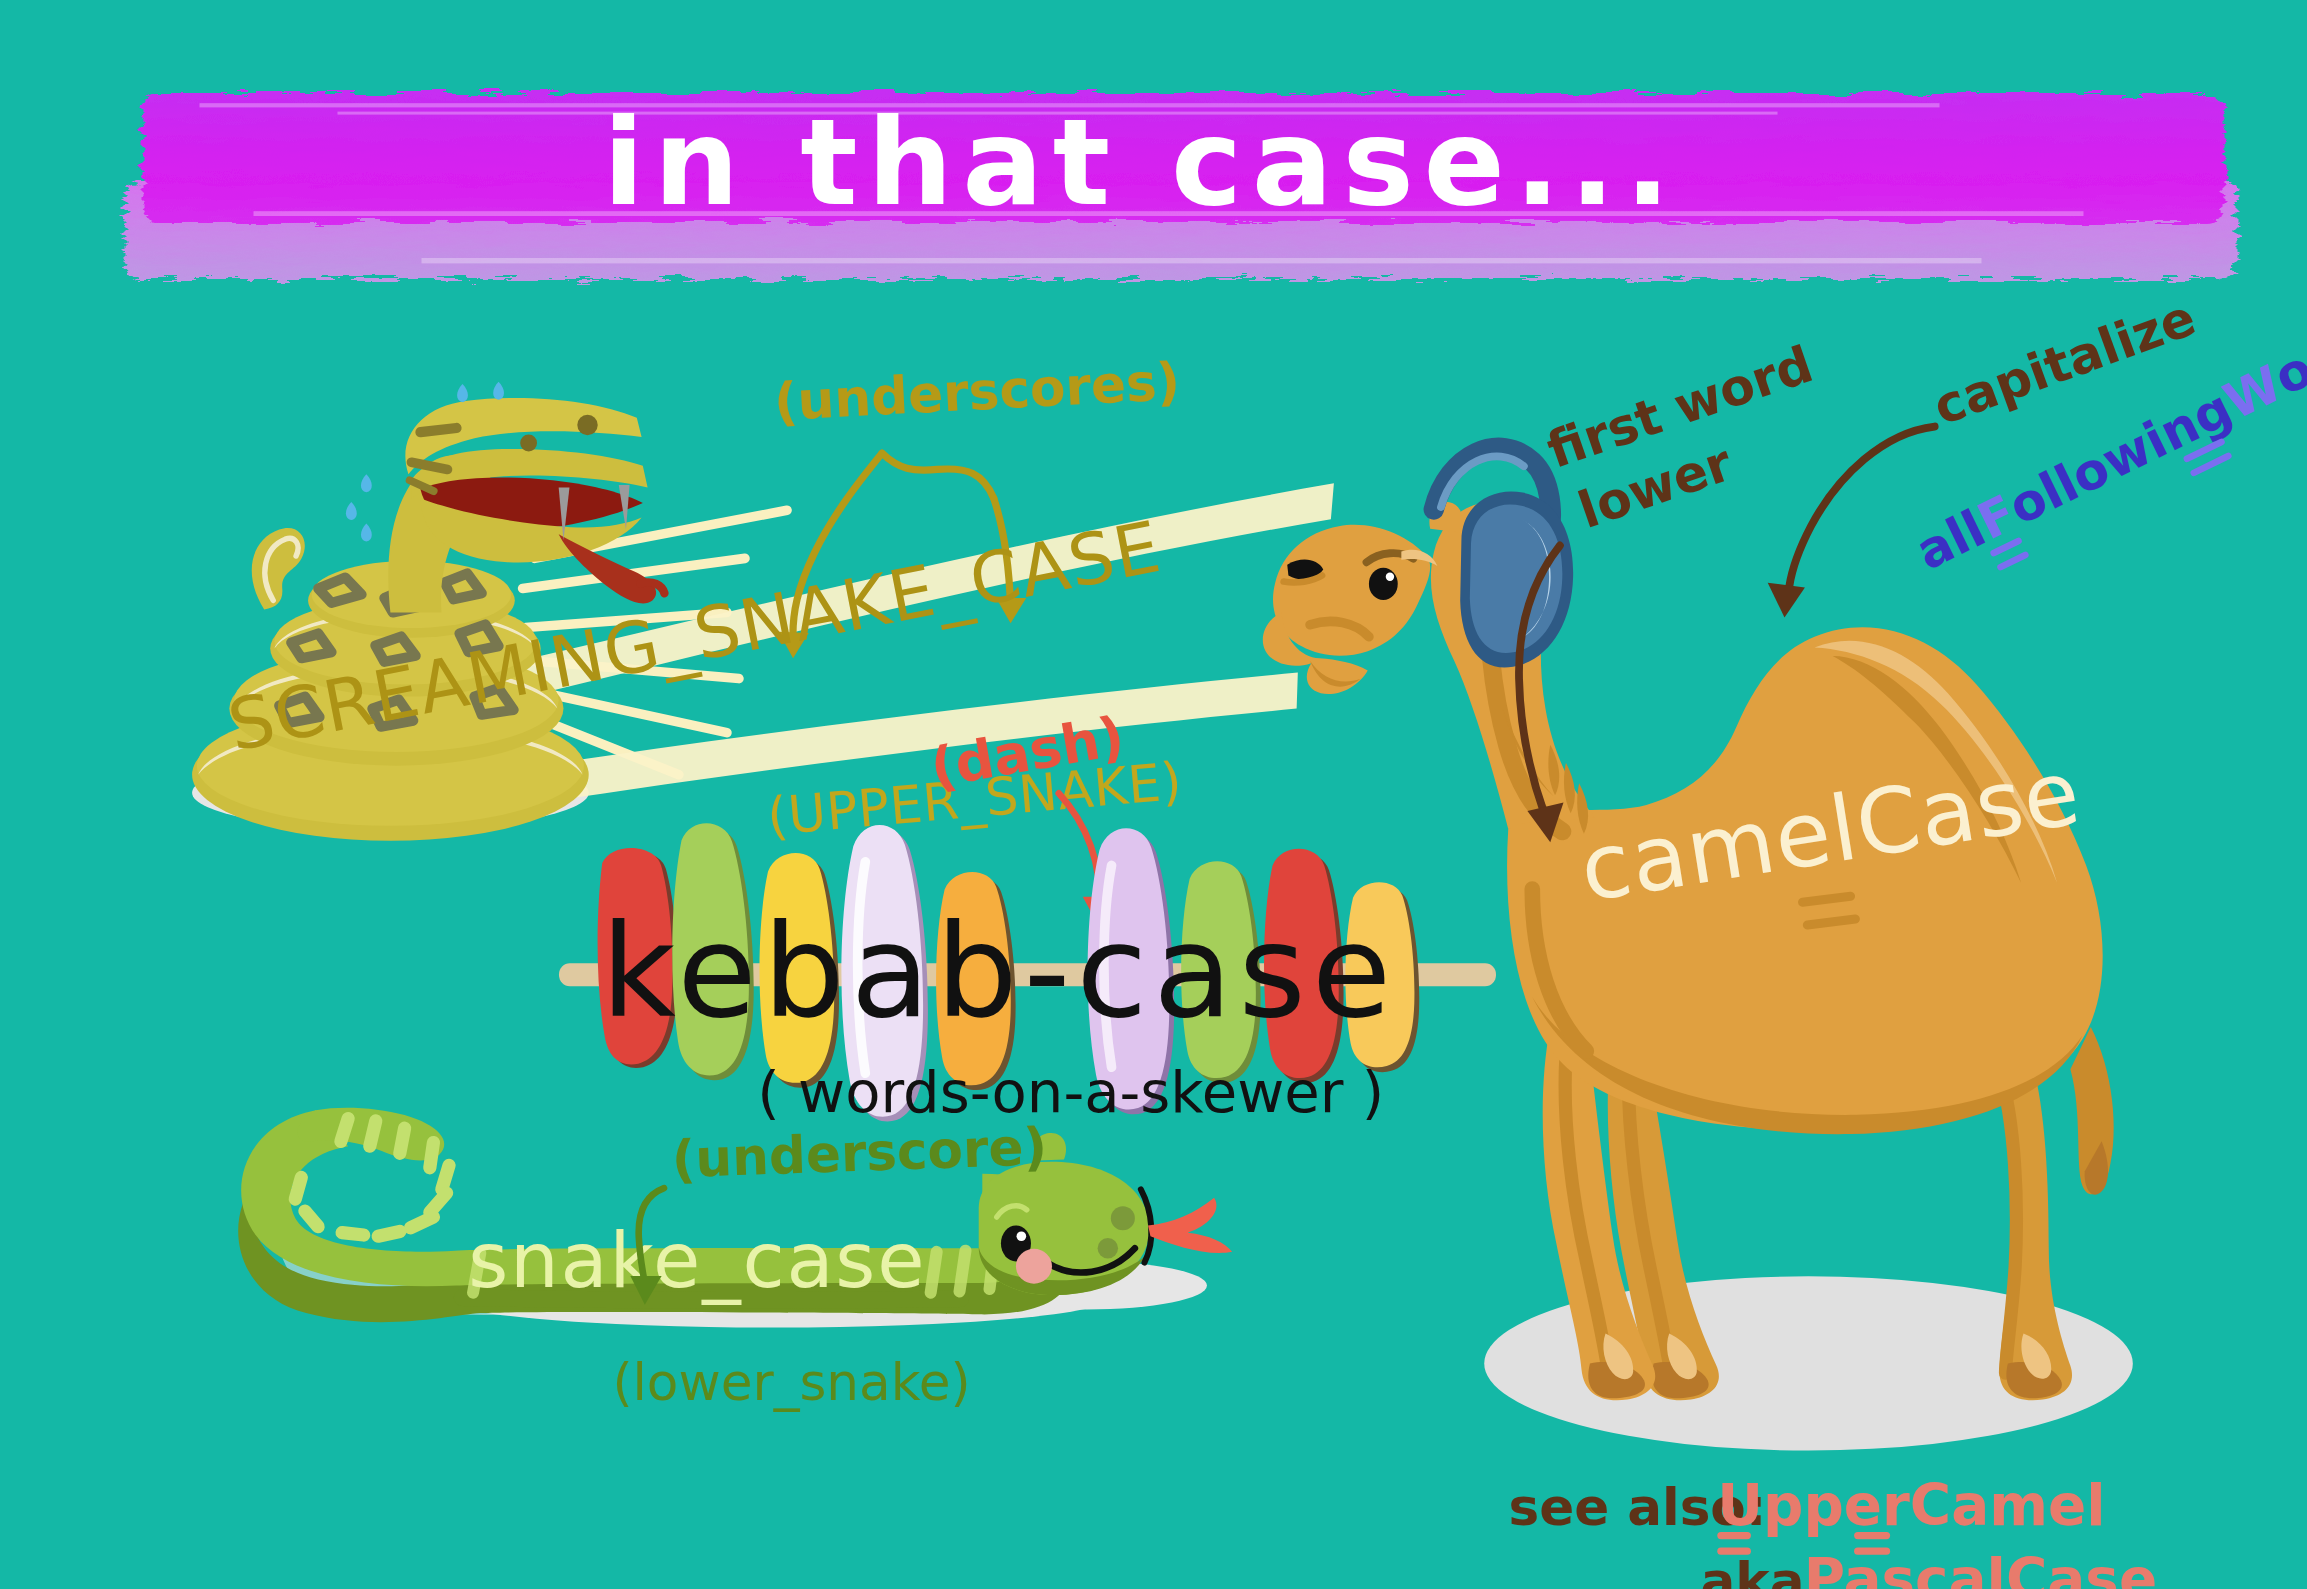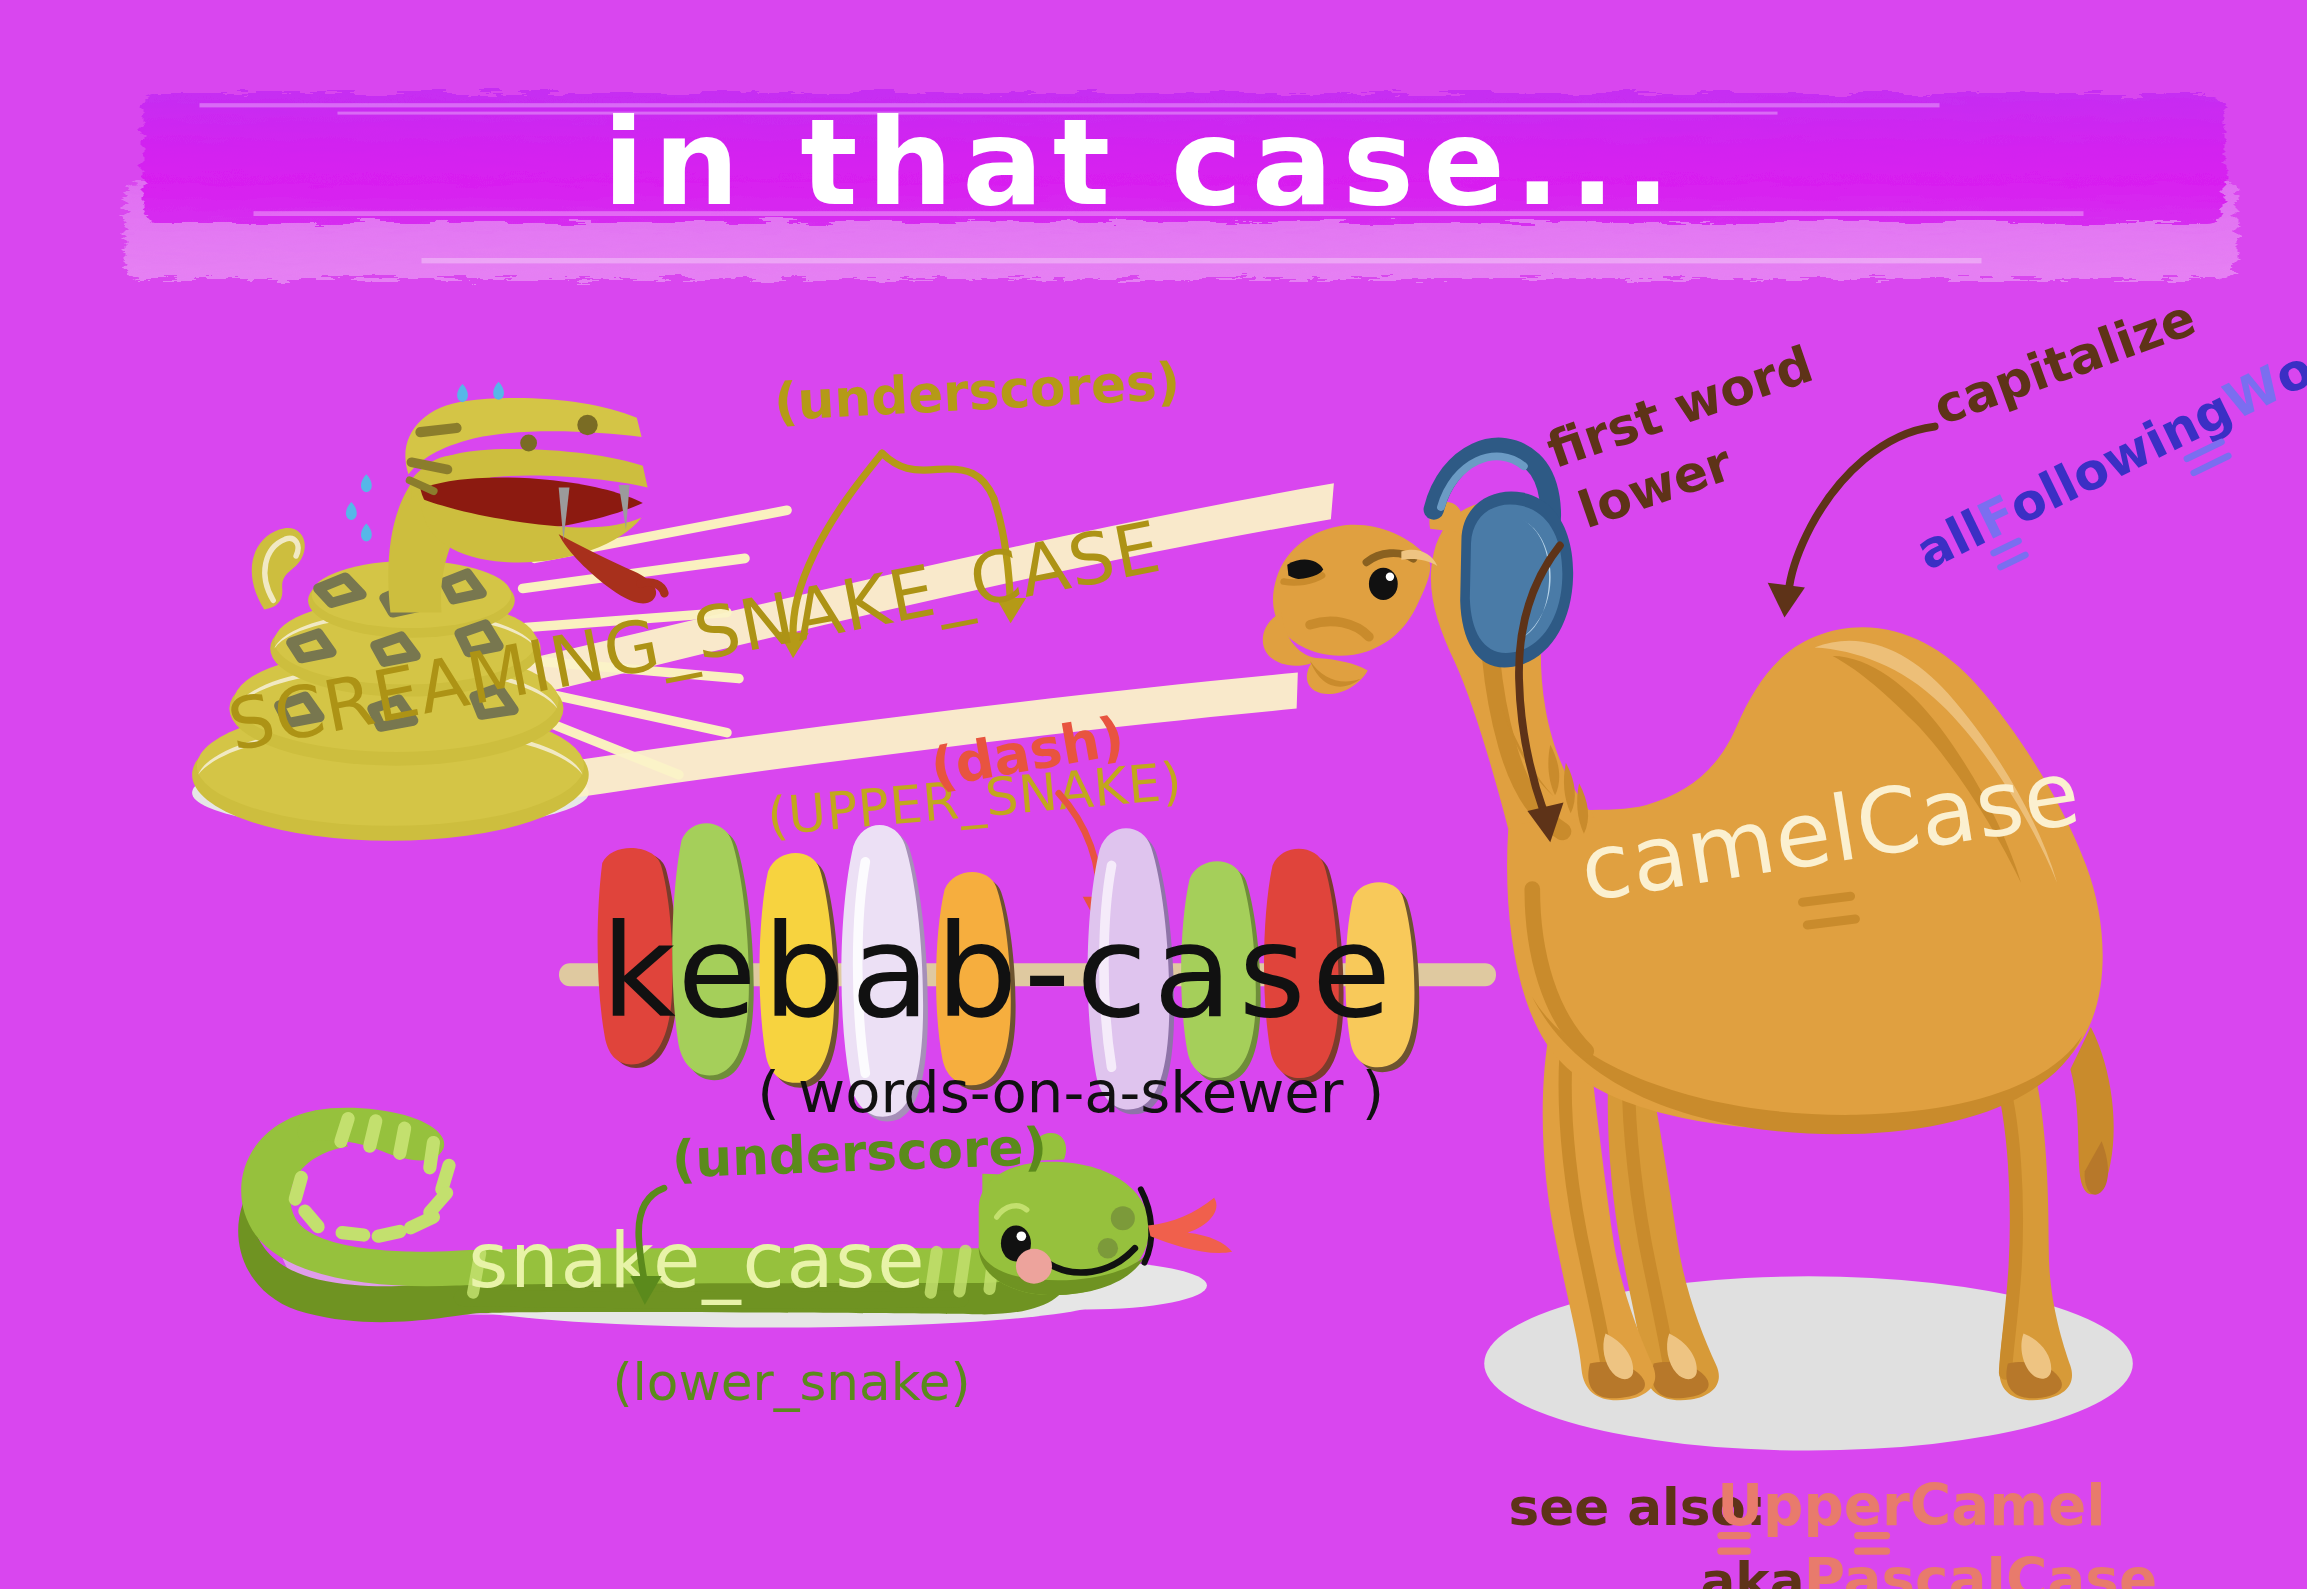--- a/index.html
+++ b/index.html
@@ -1,18 +1,18 @@
 <!DOCTYPE html>
 <html style="font-size:9.6px"><head>
 <meta charset="utf-8">
 <style>
   html,body{margin:0;padding:0;background:#fff;}
   body{width:2307px;height:1589px;position:relative;overflow:hidden;
        font-family:"DejaVu Sans",sans-serif;}
-  #stage{position:absolute;inset:0;width:2307px;height:1589px;background:#d946ef;}
+  #stage{position:absolute;inset:0;width:2307px;height:1589px;background:#14b8a6;}
   .abs{position:absolute;}
   svg{display:block;overflow:visible;}
   .hand{font-family:"DejaVu Sans",sans-serif;font-weight:700;}
   .nosel{user-select:none;}
 </style>
 </head>
 <body>
 
 <div id="stage">
 

